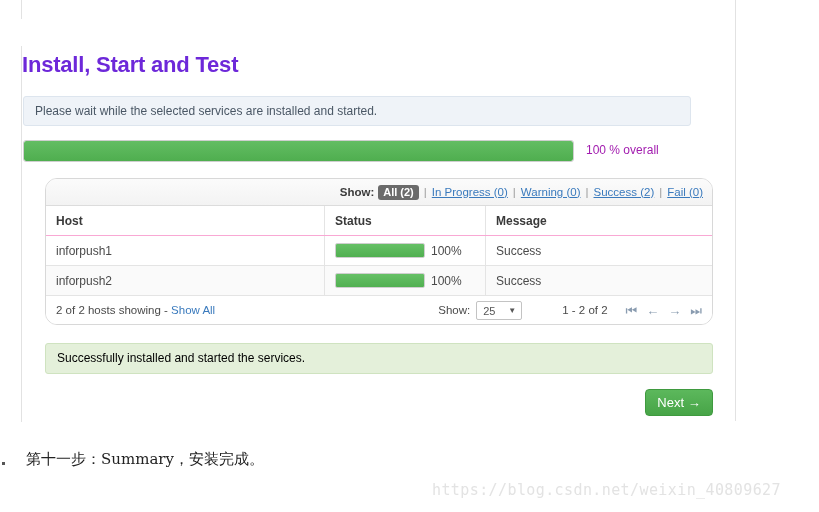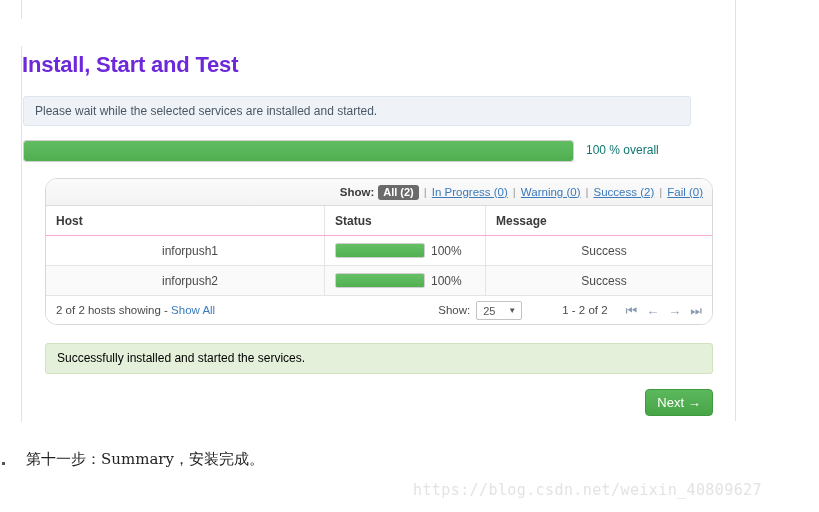--- a/index.html
+++ b/index.html
@@ -110,21 +110,21 @@
   .overall-fill {
     height: 100%;
     background: linear-gradient(to bottom, #63bd63 0%, #4fae4f 100%);
     border-radius: 2px;
   }
   .overall-label {
     position: absolute;
     left: 563px;
     top: 3px;
     font-size: 12px;
-    color: #0f766e;
+    color: #a21caf;
   }
 
   
   .table-card {
     position: absolute;
     left: 45px;
     top: 178px;
     width: 668px;
     box-sizing: border-box;
     border: 1px solid #d8d8d8;
@@ -173,21 +173,20 @@
     border-bottom: 1px solid #f9a8d4;
     padding: 7px 0 7px 10px;
     height: 15px;
   }
   table.hosts td {
     border-bottom: 1px solid #e4e4e4;
     padding: 6px 0 6px 10px;
     color: #4a4a4a;
     height: 17px;
     vertical-align: middle;
-    text-align: center;
   }
   table.hosts tr.alt td { background: #fafafa; }
   .col-host   { width: 268px; }
   .col-status { width: 150px; border-left: 1px solid #e4e4e4; }
   .col-msg    { border-left: 1px solid #e4e4e4; }
 
   .row-prog {
     display: flex;
     align-items: center;
   }
@@ -305,21 +304,21 @@
   .caption-dot {
     position: absolute;
     left: 2px;
     top: 462px;
     width: 3px;
     height: 3px;
     background: #555555;
   }
   .watermark {
     position: absolute;
-    left: 413px;
+    left: 432px;
     top: 481px;
     font-family: "DejaVu Sans Mono", "Liberation Mono", monospace;
     font-size: 15px;
     color: #e3e3e3;
     letter-spacing: .4px;
     white-space: nowrap;
   }
 </style>
 </head>
 <body>

